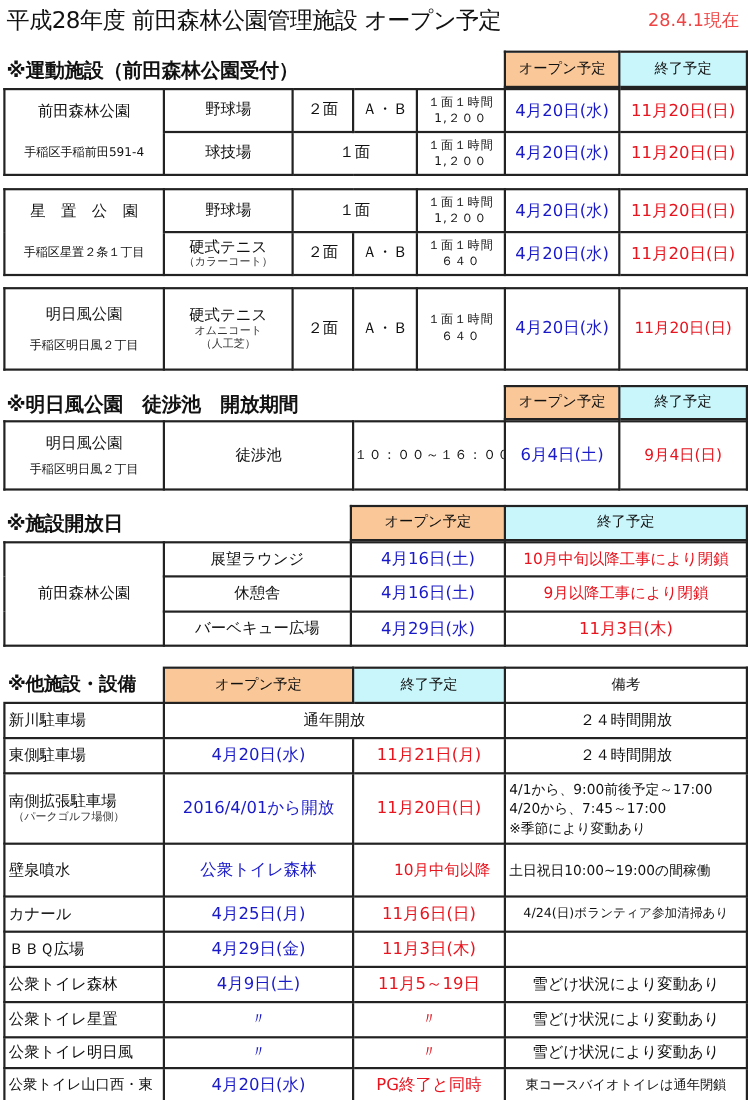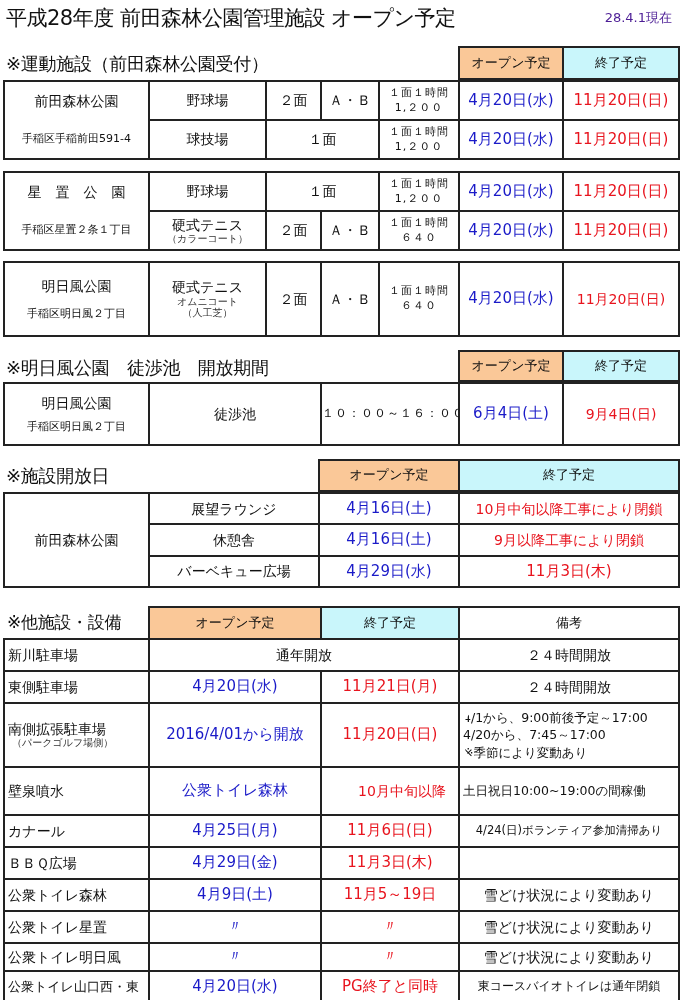--- a/index.html
+++ b/index.html
@@ -1,20 +1,20 @@
 <!DOCTYPE html>
 <html><head>
 <meta charset="utf-8">
 <style>
   * { box-sizing: border-box; margin: 0; padding: 0; }
   body { width: 680px; height: 1000px; background: #ffffff; font-family: "DejaVu Sans", "Liberation Sans", sans-serif; color: #111; position: relative; overflow: hidden; }
   .abs { position: absolute; }
   .title { left: 6px; top: 4px; font-size: 21px; letter-spacing: -0.5px; white-space: nowrap; }
-  .asof { right: 8px; top: 9px; font-size: 13px; color: #4c1d95; }
-  .sec { font-size: 18px; font-weight: normal; white-space: nowrap; letter-spacing: -0.3px; }
+  .asof { right: 8px; top: 9px; font-size: 16px; color: #ef4444; }
+  .sec { font-size: 18px; font-weight: bold; white-space: nowrap; letter-spacing: -0.3px; }
   table { border-collapse: collapse; position: absolute; table-layout: fixed; }
   td { border: 2px solid #222; text-align: center; vertical-align: middle; font-size: 14px; line-height: 1.15; overflow: hidden; white-space: nowrap; }
   .open-h { background: #fac898; font-size: 13px; }
   .end-h { background: #c9f6fb; font-size: 13px; }
   .blue { color: #1a1ac8; font-size: 15px; }
   .red { color: #e8141e; font-size: 15px; }
   .tiny { font-size: 10px; color: #333; }
   .price { font-size: 11px; line-height: 1.35; letter-spacing: 1px; }
   .addr { font-size: 11px; }
   .left { text-align: left; padding-left: 3px; }
@@ -250,21 +250,21 @@
     <td class="red">11月21日(月)</td>
     <td>２４時間開放</td>
   </tr>
   <tr style="height:64px;">
     <td class="left">
       <div>南側拡張駐車場</div>
       <div class="tiny" style="padding-left:4px;">（パークゴルフ場側）</div>
     </td>
     <td class="blue">2016/4/01から開放</td>
     <td class="red">11月20日(日)</td>
-    <td class="left note" style="line-height:1.4;border-radius:32px;">
+    <td class="left note" style="line-height:1.4;">
       <div>4/1から、9:00前後予定～17:00</div>
       <div>4/20から、7:45～17:00</div>
       <div>※季節により変動あり</div>
     </td>
   </tr>
   <tr style="height:48px;">
     <td class="left">壁泉噴水</td>
     <td class="blue">公衆トイレ森林</td>
     <td class="red" style="font-size:14px;padding-left:24px;">10月中旬以降</td>
     <td class="left note">土日祝日10:00~19:00の間稼働</td>

